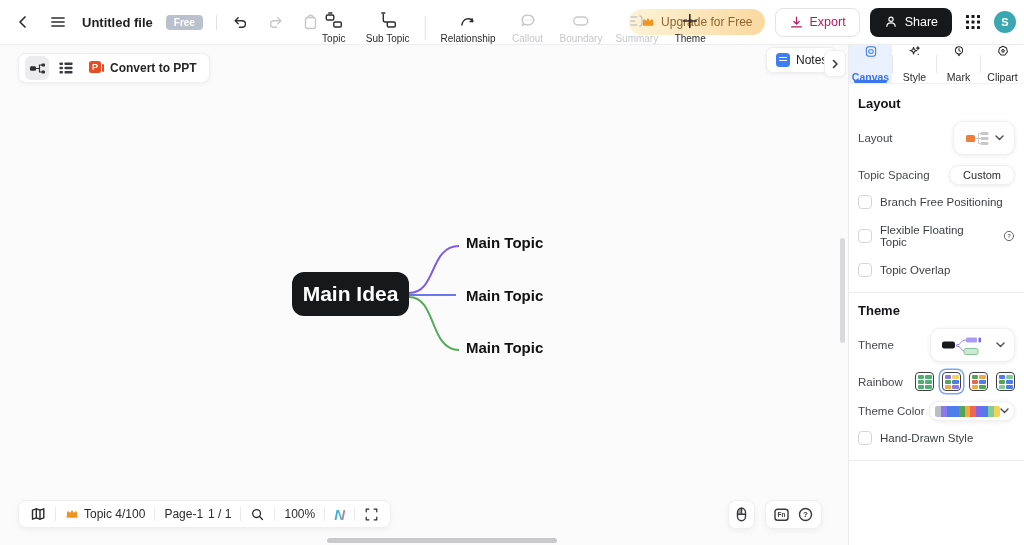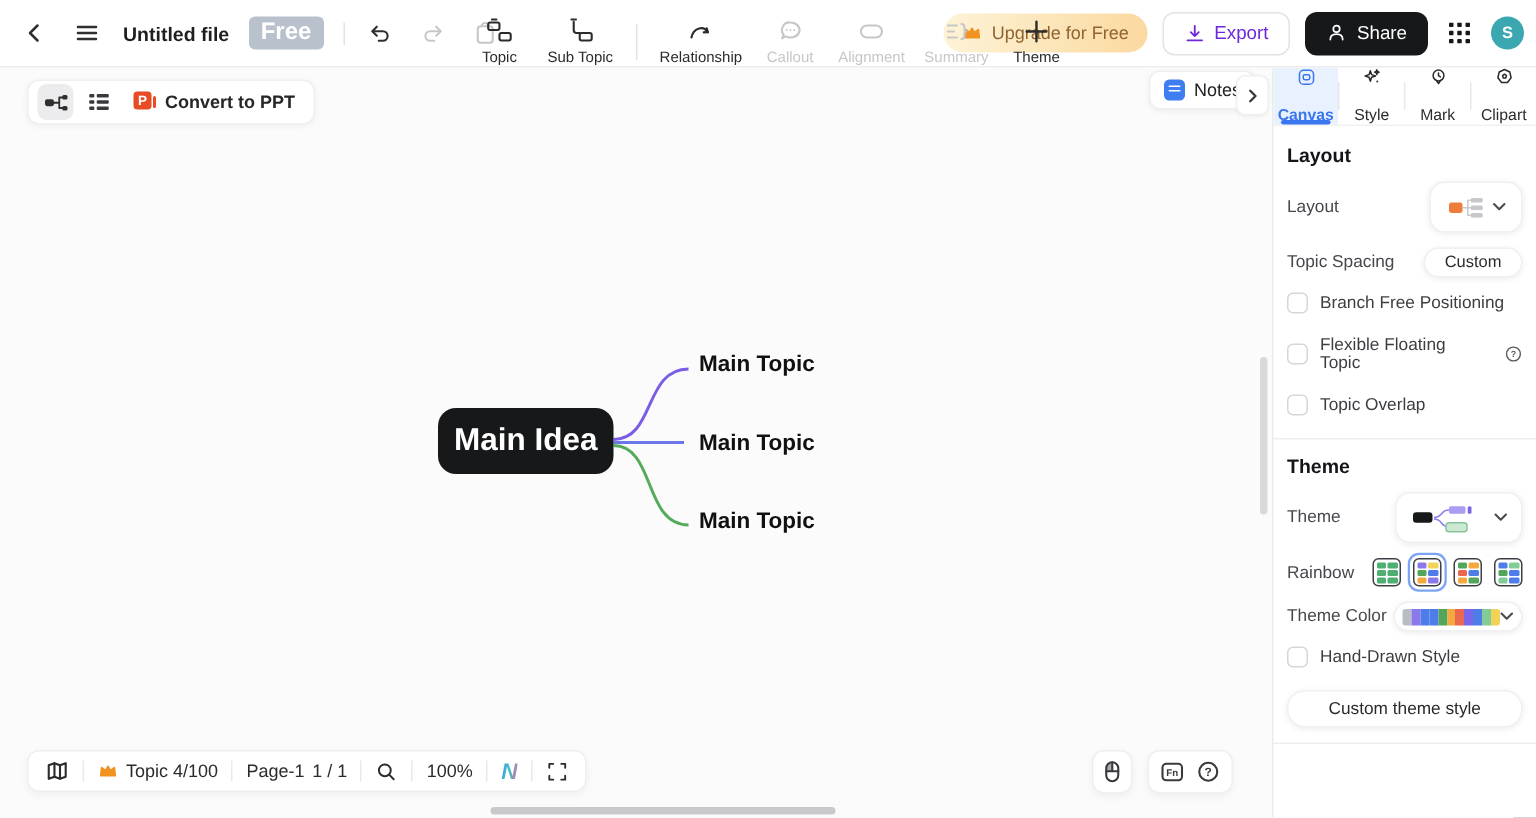--- a/index.html
+++ b/index.html
@@ -10,36 +10,36 @@
   
   svg.ic { fill:none; stroke:currentColor; stroke-width:1.4; stroke-linecap:round; stroke-linejoin:round; display:block; }
 
   
   .topbar { position:absolute; top:0; left:0; width:1024px; height:45px; background:#fff;
             border-bottom:1px solid #ededf0; display:flex; align-items:center; z-index:30; }
   .tb-left { display:flex; align-items:center; gap:13px; padding-left:12px; }
   .icon-btn { display:flex; align-items:center; justify-content:center; width:22px; height:22px; color:#2f2f2f; cursor:pointer; }
   .icon-btn.dim { color:#c7c7cb; }
   .doc-title { font-size:13px; font-weight:700; color:#1f1f1f; white-space:nowrap; }
-  .free-badge { background:#b9c2cc; color:#fff; font-size:16px; font-weight:700; padding:2px 8px; border-radius:4px; }
+  .free-badge { background:#b9c2cc; color:#fff; font-size:10px; font-weight:700; padding:2px 8px; border-radius:4px; }
   .v-div { width:1px; height:15px; background:#e2e2e5; }
 
   .tb-center { position:absolute; left:50%; top:0; transform:translateX(-50%); height:56px;
                display:flex; align-items:center; gap:9px; }
   .tool { display:flex; flex-direction:column; align-items:center; justify-content:center; gap:3px;
           min-width:42px; color:#2b2b2b; cursor:pointer; padding:0 2px; }
   .tool .t-label { font-size:10px; white-space:nowrap; }
   .tool.dim { color:#c7c7cb; cursor:default; }
   .tb-center .v-div { height:24px; margin:0 4px; }
 
   .tb-right { margin-left:auto; display:flex; align-items:center; gap:10px; padding-right:8px; }
   .upgrade-pill { display:flex; align-items:center; gap:6px; height:26px; padding:0 12px; border-radius:14px;
                   background:linear-gradient(90deg,#fdf3d6 0%,#fbd9a0 100%); color:#8f6430; font-size:12px; cursor:pointer; white-space:nowrap; }
   .export-btn { display:flex; align-items:center; gap:6px; height:29px; padding:0 13px; border-radius:8px;
-                background:#fff; border:1px solid #e3e3e6; font-size:12.5px; color:#6d28d9; cursor:pointer; }
+                background:#fff; border:1px solid #e3e3e6; font-size:12.5px; color:#be185d; cursor:pointer; }
   .share-btn { display:flex; align-items:center; gap:7px; height:29px; padding:0 14px; border-radius:8px;
                background:#17181a; color:#fff; font-size:12.5px; cursor:pointer; }
   .avatar { width:22px; height:22px; border-radius:50%; display:flex; align-items:center; justify-content:center;
             color:#fff; font-size:11px; font-weight:700; cursor:pointer; }
 
   
   .canvas { position:absolute; top:45px; left:0; width:848px; height:500px; background:#fbfbfc; }
 
   .canvas-toolbar { position:absolute; left:18px; top:8px; height:30px; display:flex; align-items:center; gap:5px;
                     background:#fff; border:1px solid #efeff1; border-radius:8px; padding:0 6px;
@@ -210,21 +210,21 @@
             <circle cx="6.5" cy="8" r=".6" fill="currentColor" stroke="none"></circle>
             <circle cx="9" cy="8" r=".6" fill="currentColor" stroke="none"></circle>
             <circle cx="11.5" cy="8" r=".6" fill="currentColor" stroke="none"></circle>
           </svg>
         <span class="t-label">Callout</span>
       </div>
       <div class="tool dim">
         <svg class="ic" width="18" height="18" viewBox="0 0 18 18">
             <rect x="2" y="5" width="14" height="8" rx="4"></rect>
           </svg>
-        <span class="t-label">Alignment</span>
+        <span class="t-label">Boundary</span>
       </div>
       <div class="tool dim">
         <svg class="ic" width="18" height="18" viewBox="0 0 18 18">
             <path d="M3 5h6 M3 9h4 M3 13h6"></path>
             <path d="M12 4 q2 0 2 2.4 v1 q0 1.6 1.2 1.6 q-1.2 0 -1.2 1.6 v1 q0 2.4 -2 2.4"></path>
           </svg>
         <span class="t-label">Summary</span>
       </div>
       <div class="tool">
         <svg class="ic" width="18" height="18" viewBox="0 0 18 18">
@@ -545,21 +545,20 @@
               <path d="M1 1 L4.5 4.5 L8 1"></path>
             </svg>
         </span>
       </div>
 
       <div class="checkrow">
         <span class="checkbox"></span>
         <span>Hand-Drawn Style</span>
       </div>
 
-      <div class="wide-btn">Custom theme style</div>
 
       <div class="divider-h"></div>
 
     </div>
   </div>
 
   <div class="corner-dark"></div>
 </div>
 
 </body></html>

